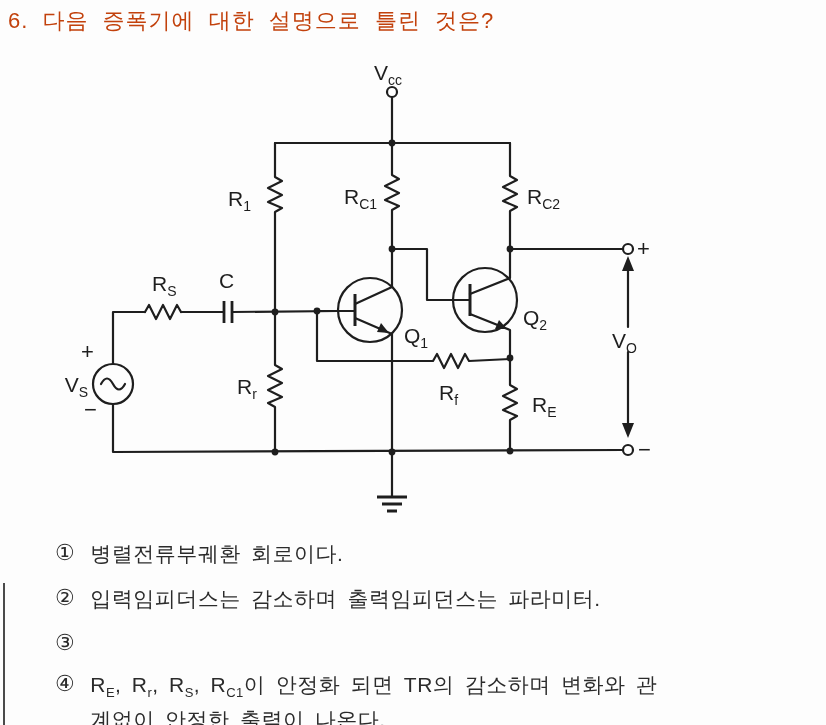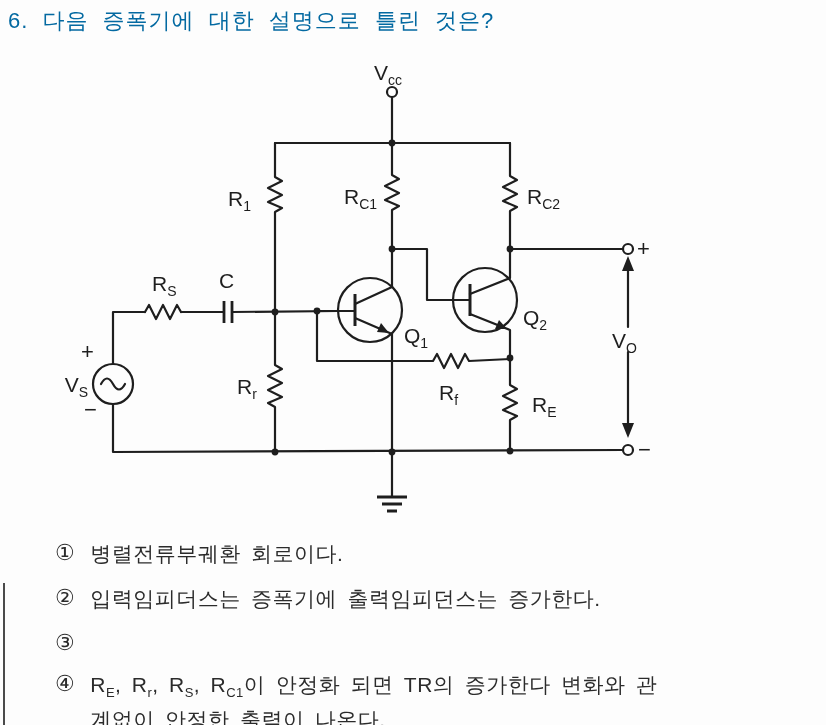--- a/index.html
+++ b/index.html
@@ -7,21 +7,21 @@
     width:826px; height:725px;
     background:#fdfdfd;
     font-family:"Liberation Sans", sans-serif;
     color:#262626;
     position:relative;
     overflow:hidden;
   }
   .title {
     position:absolute; left:8px; top:6px;
     font-size:22px; letter-spacing:1px; word-spacing:7px;
-    color:#0369a1; white-space:nowrap;
+    color:#c2410c; white-space:nowrap;
   }
   svg.circuit { position:absolute; left:0; top:0; }
   .wire { stroke:#1e1e1e; stroke-width:2.2; fill:none; stroke-linecap:round; stroke-linejoin:round; }
   .thick { stroke:#1e1e1e; stroke-width:3; fill:none; stroke-linecap:butt; }
   .plate { stroke:#1e1e1e; stroke-width:2.8; fill:none; stroke-linecap:butt; }
   .bar { stroke:#1e1e1e; stroke-width:3; fill:none; stroke-linecap:butt; }
   .dot { fill:#1e1e1e; stroke:none; }
   .term { fill:#ffffff; stroke:#1e1e1e; stroke-width:2.2; }
   .arrow { fill:#1e1e1e; stroke:none; }
   .clbl { font-family:"Liberation Sans", sans-serif; font-size:21px; fill:#1e1e1e; }
@@ -130,23 +130,23 @@
 
 <div class="vrule"></div>
 
 <div class="opt" style="top:540px;">
   <span class="num">①</span>
   <span class="txt">병렬전류부궤환 회로이다.</span>
 </div>
 
 <div class="opt" style="top:585px;">
   <span class="num">②</span>
-  <span class="txt">입력임피더스는 증폭기에 출력임피던스는 증가한다.</span>
+  <span class="txt">입력임피더스는 감소하며 출력임피던스는 파라미터.</span>
 </div>
 
 <div class="opt" style="top:630px;">
   <span class="num">③</span>
 </div>
 
 <div class="opt" style="top:671px;">
   <span class="num">④</span>
-  <span class="txt"><span>R</span><sub>E</sub><span>, R</span><sub>r</sub><span>, R</span><sub>S</sub><span>, R</span><sub>C1</sub><span>이 안정화 되면 TR의 증가한다 변화와 관</span><br><span>계없이 안정한 출력이 나온다.</span></span>
+  <span class="txt"><span>R</span><sub>E</sub><span>, R</span><sub>r</sub><span>, R</span><sub>S</sub><span>, R</span><sub>C1</sub><span>이 안정화 되면 TR의 감소하며 변화와 관</span><br><span>계없이 안정한 출력이 나온다.</span></span>
 </div>
 
 </body></html>

